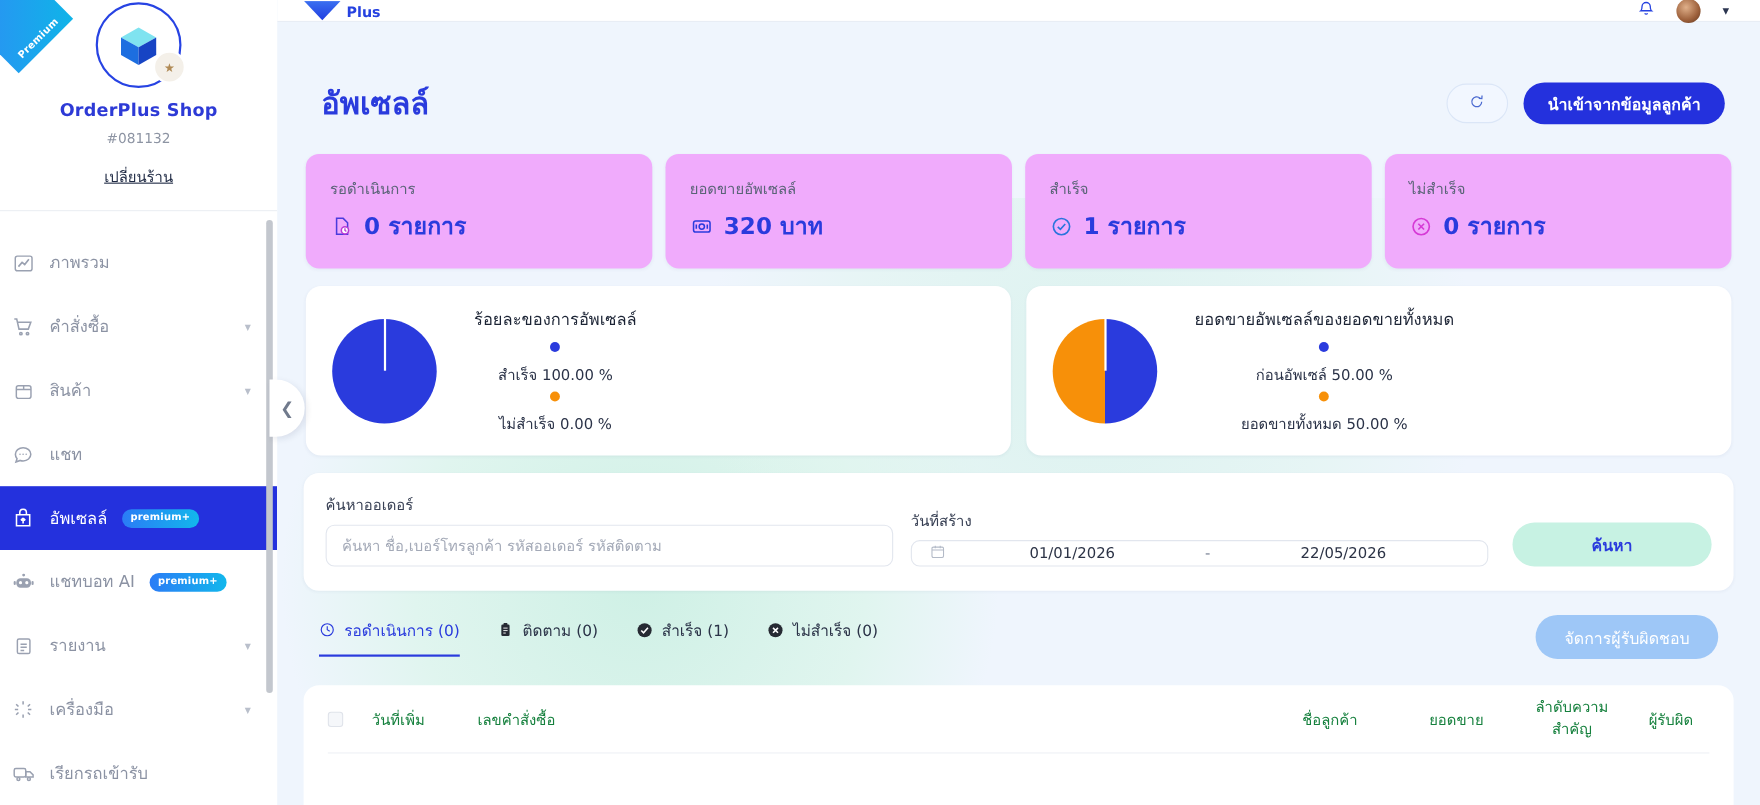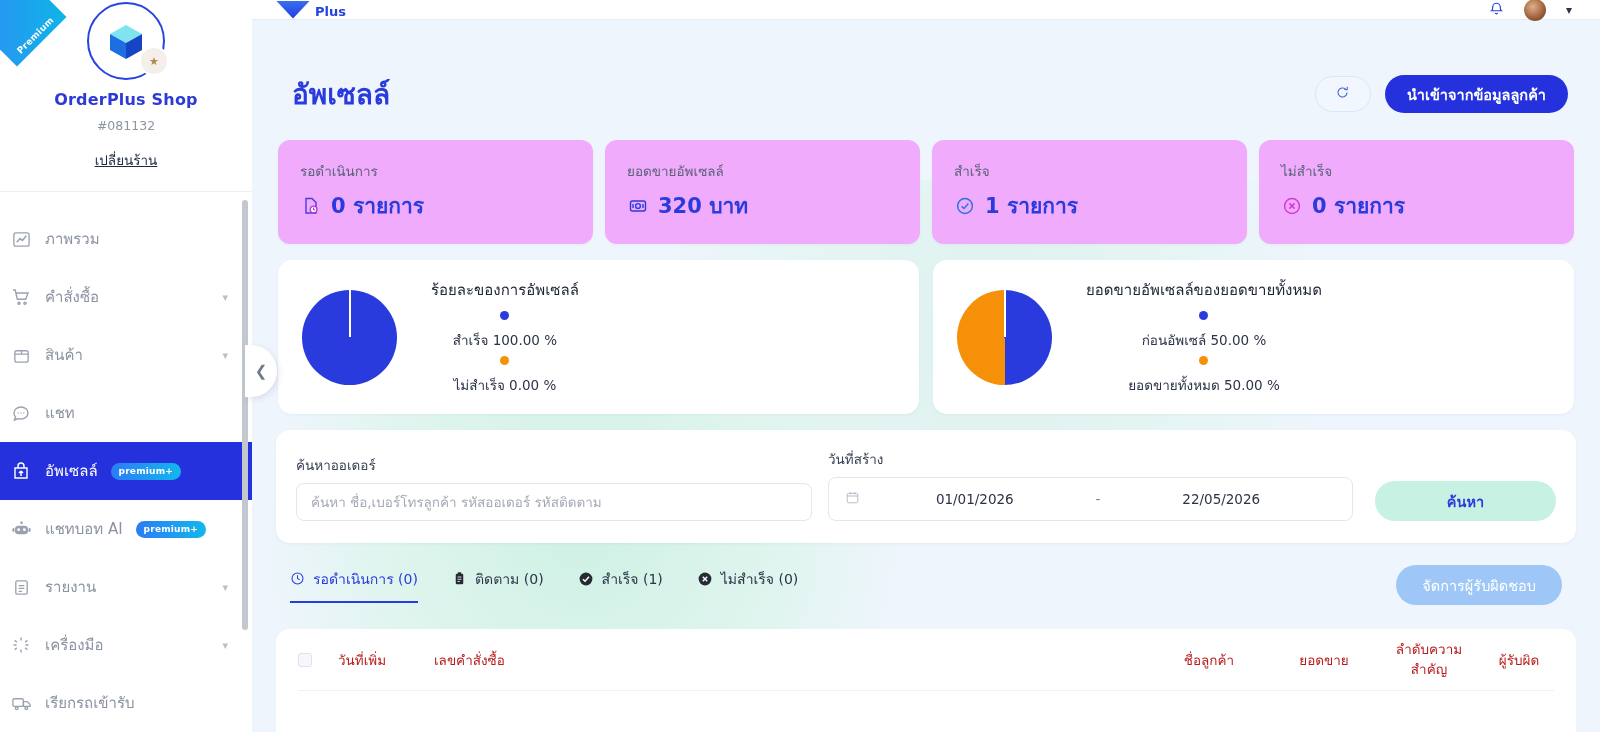--- a/index.html
+++ b/index.html
@@ -204,21 +204,21 @@
   .field { display: flex; flex-direction: column; }
   .field-label { color: #384054; font-size: 13.5px; margin-bottom: 7px; }
   .input-box {
     height: 38px; border: 1px solid #e2e6ee; border-radius: 8px;
     display: flex; align-items: center; padding: 0 14px;
     color: #a3a9b7; font-size: 13.5px; background: #fff;
   }
   .f-search { flex: 0 0 516px; }
   .f-date { flex: 0 0 525px; }
   .date-box {
-    height: 44px; border: 1px solid #e2e6ee; border-radius: 8px;
+    height: 24px; border: 1px solid #e2e6ee; border-radius: 8px;
     display: flex; align-items: center; padding: 0 16px; gap: 0;
     background: #fff;
   }
   .cal-ico { color: #b3bac7; font-size: 14px; flex: 0 0 auto; }
   .date-val { color: #2c3346; font-size: 13.5px; flex: 1; text-align: center; }
   .date-sep { color: #7a8295; font-size: 13.5px; padding: 0 6px; }
   .btn-search {
     flex: 1; height: 40px; border-radius: 20px;
     background: #c7f2e3; color: #2a3bdd; font-weight: bold; font-size: 14.5px;
     display: flex; align-items: center; justify-content: center; cursor: pointer;
@@ -245,21 +245,21 @@
 
   .table-card {
     margin-top: 24px; background: #fff;
     border-radius: 14px 14px 0 0;
     padding: 0 22px;
     min-height: 120px;
   }
   .thead {
     display: flex; align-items: center;
     height: 62px; border-bottom: 1px solid #eef1f6;
-    color: #b91c1c; font-size: 13.5px;
+    color: #15803d; font-size: 13.5px;
   }
   .th { display: flex; align-items: center; justify-content: center; text-align: center; }
   .th-check { flex: 0 0 40px; justify-content: flex-start; }
   .chkbox {
     width: 14px; height: 14px; border-radius: 3px;
     border: 1px solid #dfe3ea; background: #f5f7fa;
   }
   .th-date { flex: 0 0 96px; justify-content: flex-start; }
   .th-order { flex: 0 0 130px; justify-content: flex-start; }
   .th-spacer { flex: 1; }

